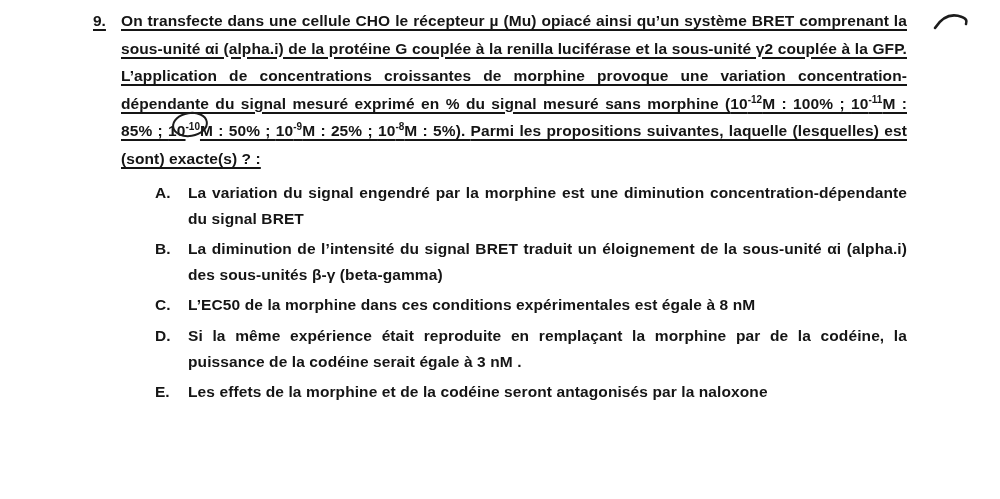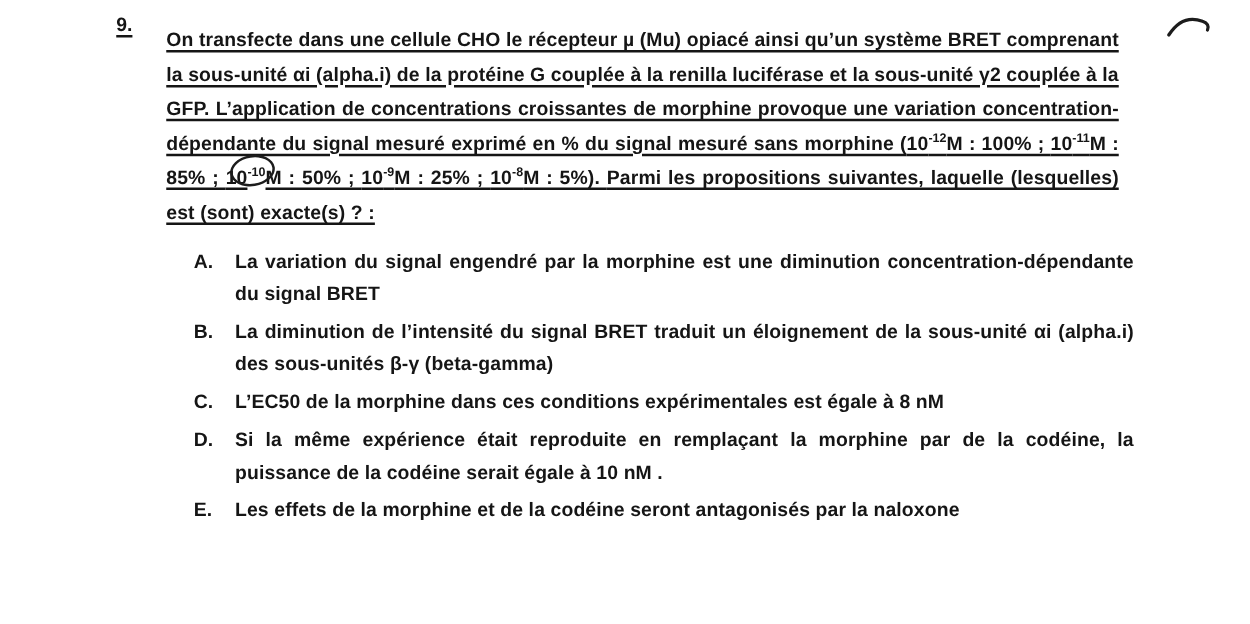--- a/index.html
+++ b/index.html
@@ -10,21 +10,21 @@
     -webkit-font-smoothing:antialiased;
   }
   .page{position:relative;width:1000px;height:499px;background:#fff;}
   .question{position:absolute;top:7px;left:93px;width:814px;display:flex;}
   .qnum{
     flex:0 0 28px;font-weight:700;font-size:15.5px;line-height:27.6px;
     text-decoration:underline;text-decoration-thickness:1.5px;text-underline-offset:3px;
   }
   .qbody{flex:1;min-width:0;}
   .stem{
-    margin:12px;font-weight:700;font-size:15.5px;line-height:27.6px;
+    margin:0;font-weight:700;font-size:15.5px;line-height:27.6px;
     text-align:justify;
     text-decoration:underline;text-decoration-thickness:1.5px;text-underline-offset:3px;
     letter-spacing:.1px;
   }
   .stem sup{font-size:10px;line-height:0;letter-spacing:0;}
   .circled{position:relative;display:inline-block;}
   .circled::after{
     content:"";position:absolute;left:-14px;top:-5px;width:32px;height:21px;
     border:2px solid #1c1c1c;border-radius:50%;transform:rotate(-9deg);
     pointer-events:none;
@@ -57,21 +57,21 @@
         <li>
           <span class="opt-letter">B.</span>
           <span class="opt-text">La diminution de l’intensité du signal BRET traduit un éloignement de la sous-unité αi (alpha.i) des sous-unités β-γ (beta-gamma)</span>
         </li>
         <li>
           <span class="opt-letter">C.</span>
           <span class="opt-text">L’EC50 de la morphine dans ces conditions expérimentales est égale à 8 nM</span>
         </li>
         <li>
           <span class="opt-letter">D.</span>
-          <span class="opt-text">Si la même expérience était reproduite en remplaçant la morphine par de la codéine, la puissance de la codéine serait égale à 10 nM .</span>
+          <span class="opt-text">Si la même expérience était reproduite en remplaçant la morphine par de la codéine, la puissance de la codéine serait égale à 3 nM .</span>
         </li>
         <li>
           <span class="opt-letter">E.</span>
           <span class="opt-text">Les effets de la morphine et de la codéine seront antagonisés par la naloxone</span>
         </li>
       </ul>
 
     </div>
   </div>
 

